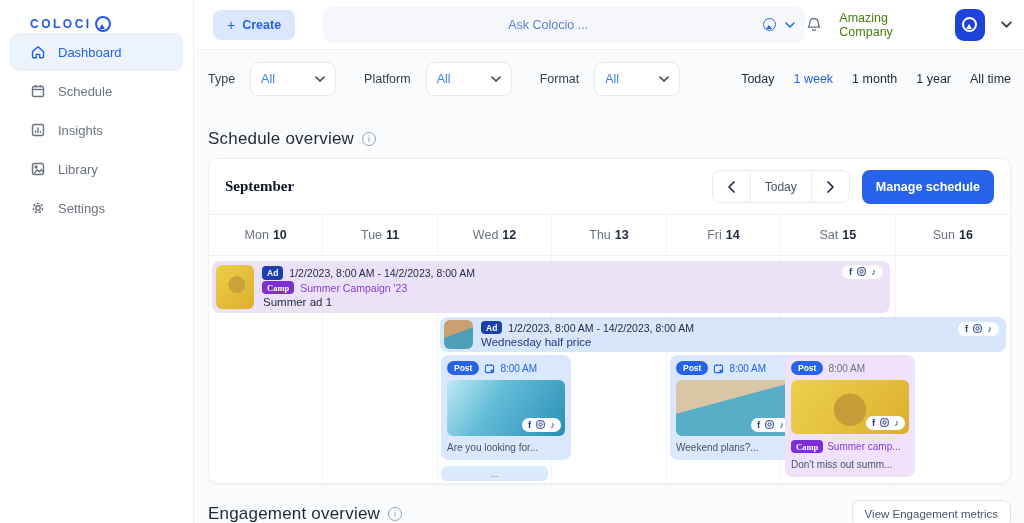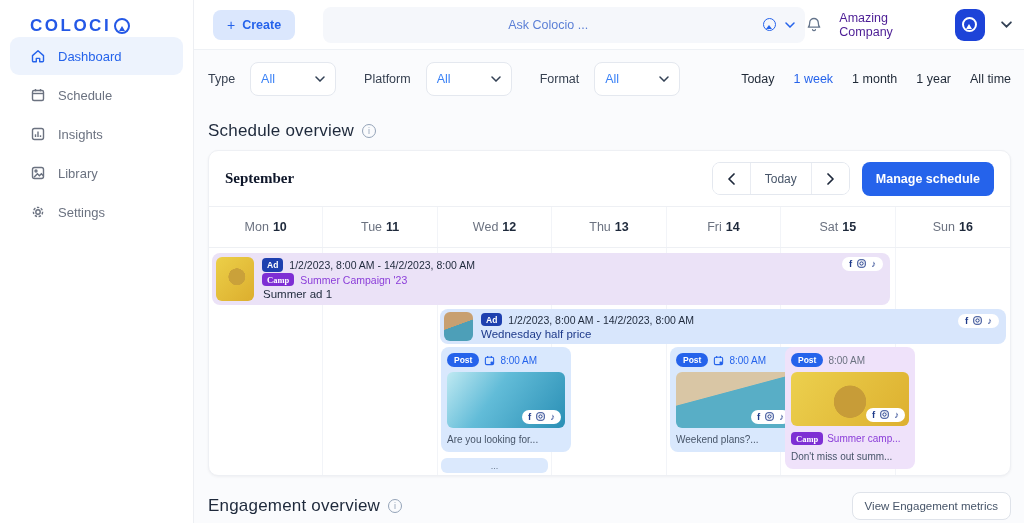--- a/index.html
+++ b/index.html
@@ -3,21 +3,21 @@
 <meta charset="utf-8">
 <style>
   * { margin:0; padding:0; box-sizing:border-box; }
   html,body { width:1024px; height:523px; overflow:hidden; background:#fff;
     font-family:"Liberation Sans", sans-serif; }
   .app { display:flex; width:1024px; height:523px; }
 
   
   .sidebar { width:194px; flex-shrink:0; background:#fff; border-right:1px solid #edeff3; }
   .logo { display:flex; align-items:center; gap:2px; padding:16px 0 0 30px;
-    color:#2458e6; font-size:17px; font-weight:600; letter-spacing:2.5px; }
+    color:#2458e6; font-size:12px; font-weight:600; letter-spacing:2.5px; }
   .logo-o { width:16px; height:16px; border:2.5px solid #2458e6; border-radius:50%;
     position:relative; display:inline-block; margin-left:1px; }
   .logo-o::after { content:""; position:absolute; left:2.5px; bottom:1px;
     border-left:3.5px solid transparent; border-right:3.5px solid transparent;
     border-bottom:5.5px solid #2458e6; }
   .nav { }
   .nav-item { height:38px; margin:1px 10px; padding-left:20px; border-radius:9px;
     display:flex; align-items:center; gap:12px; color:#6b7280; font-size:13px; cursor:pointer; }
   .nav-item.active { background:#edf3fd; color:#2563eb; }
   .nav-item svg { flex-shrink:0; }
@@ -33,21 +33,21 @@
   .search-bar { width:500px; height:36px; margin-left:28px; background:#f5f7fb;
     border-radius:8px; display:flex; align-items:center; padding:0 10px; cursor:text; }
   .search-ph { flex:1; text-align:center; color:#5b7fd6; font-size:12.5px; }
   .search-right { display:flex; align-items:center; gap:9px; }
   .mini-o { width:13px; height:13px; border:1.8px solid #2563eb; border-radius:50%;
     position:relative; display:inline-block; }
   .mini-o::after { content:""; position:absolute; left:1.6px; bottom:0.6px;
     border-left:3px solid transparent; border-right:3px solid transparent;
     border-bottom:4.5px solid #2563eb; }
   .right-cluster { margin-left:auto; display:flex; align-items:center; gap:16px; }
-  .company { font-size:12.5px; color:#4c1d95; }
+  .company { font-size:12.5px; color:#4d7c0f; }
   .avatar { width:32px; height:32px; border-radius:9px; background:#1d43d8;
     display:flex; align-items:center; justify-content:center; cursor:pointer; }
   .avatar-o { width:15px; height:15px; border:2px solid #fff; border-radius:50%; position:relative; }
   .avatar-o::after { content:""; position:absolute; left:2px; bottom:0.8px;
     border-left:3.2px solid transparent; border-right:3.2px solid transparent;
     border-bottom:5px solid #fff; }
   .chev { color:#475569; display:inline-flex; cursor:pointer; }
 
   .content { flex:1; background:#fafbfd; padding:0 13px 0 14px; }
 
@@ -56,21 +56,21 @@
   .fgroup { display:flex; align-items:center; gap:15px; margin-right:28px; }
   .flabel { font-size:12.5px; color:#374151; }
   .select { width:86px; height:34px; background:#fff; border:1px solid #e4e8ef; border-radius:8px;
     display:flex; align-items:center; justify-content:space-between; padding:0 10px;
     font-size:12.5px; color:#3b82f6; cursor:pointer; }
   .ranges { margin-left:auto; display:flex; gap:19px; font-size:12.5px; color:#1f2937; }
   .range { cursor:pointer; }
   .range.active { color:#2563eb; }
 
   
-  .section-row { display:flex; align-items:center; gap:8px; margin-top:16px; height:30px; }
+  .section-row { display:flex; align-items:center; gap:8px; margin-top:24px; height:30px; }
   .section-title { font-size:17px; color:#1e293b; font-weight:500; letter-spacing:0.2px; }
   .info-i { width:14px; height:14px; border:1.2px solid #94a3b8; border-radius:50%;
     color:#94a3b8; font-size:9px; display:inline-flex; align-items:center; justify-content:center; }
   .info-i::after { content:"i"; }
 
   
   .cal-card { margin-top:4px; background:#fff; border:1px solid #eef0f4; border-radius:10px;
     box-shadow:0 1px 3px rgba(16,24,40,0.05); height:326px; overflow:hidden; }
   .cal-header { height:55px; display:flex; align-items:center; padding:0 16px; }
   .month { font-size:15px; font-weight:700; color:#0f172a;font-family:Liberation Serif, serif; }

